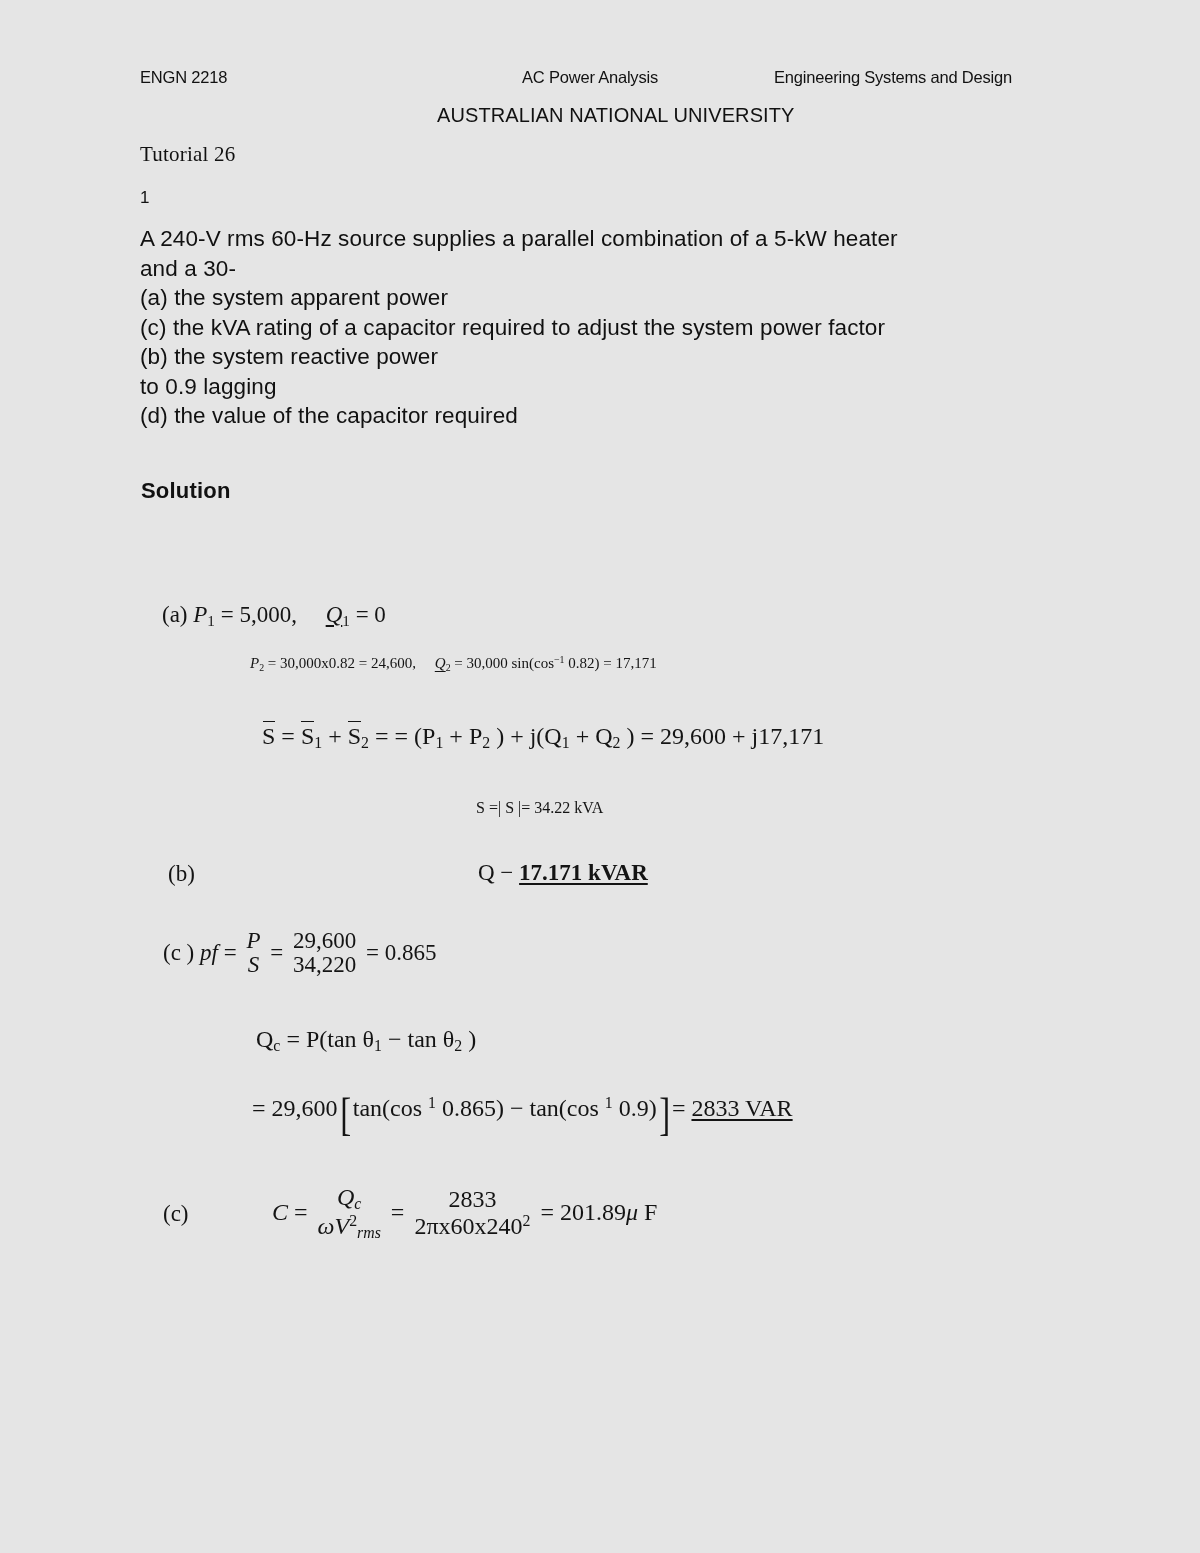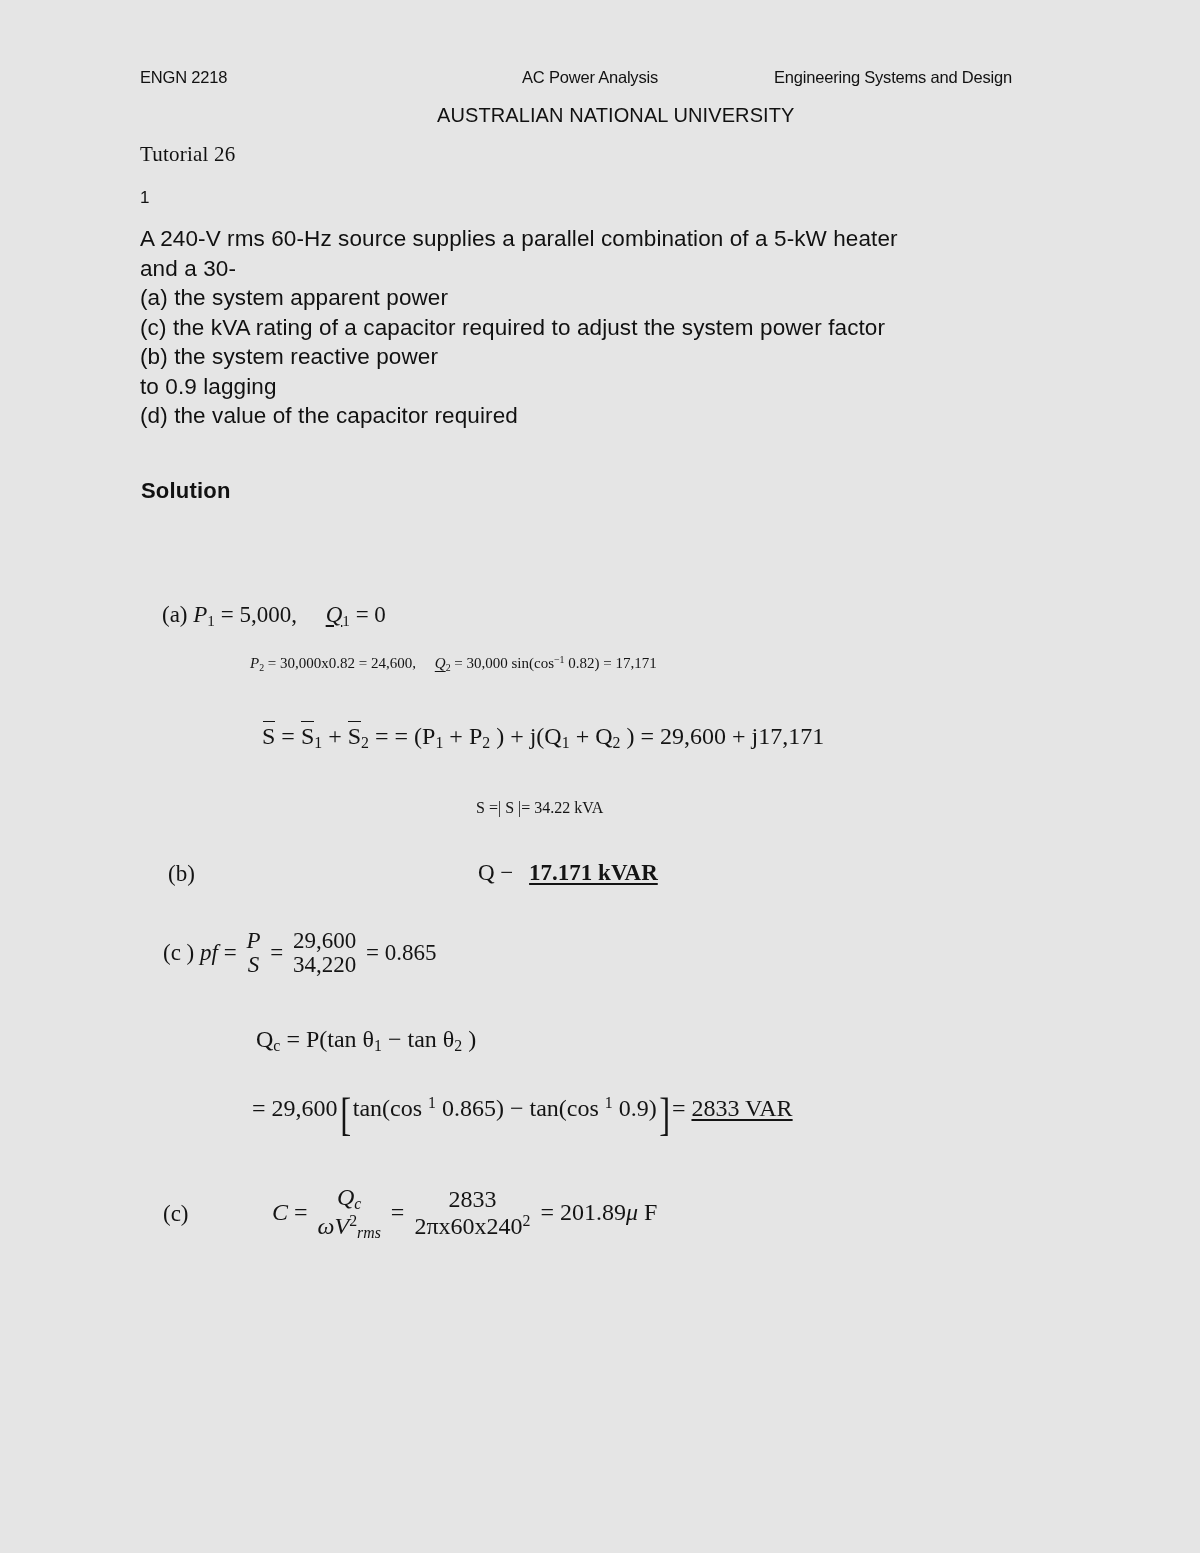--- a/index.html
+++ b/index.html
@@ -135,21 +135,20 @@
     position: absolute;
     left: 4%;
     right: 4%;
     top: -0.08em;
     border-top: 1.6px solid #141414;
   }
   .ul-bold {
     font-weight: bold;
     text-decoration: underline;
     text-underline-offset: 3px;
-    margin-left: 10px;
   }
   .ul-plain {
     text-decoration: underline;
     text-underline-offset: 3px;
   }
 
   
   .frac {
     display: inline-block;
     vertical-align: middle;

